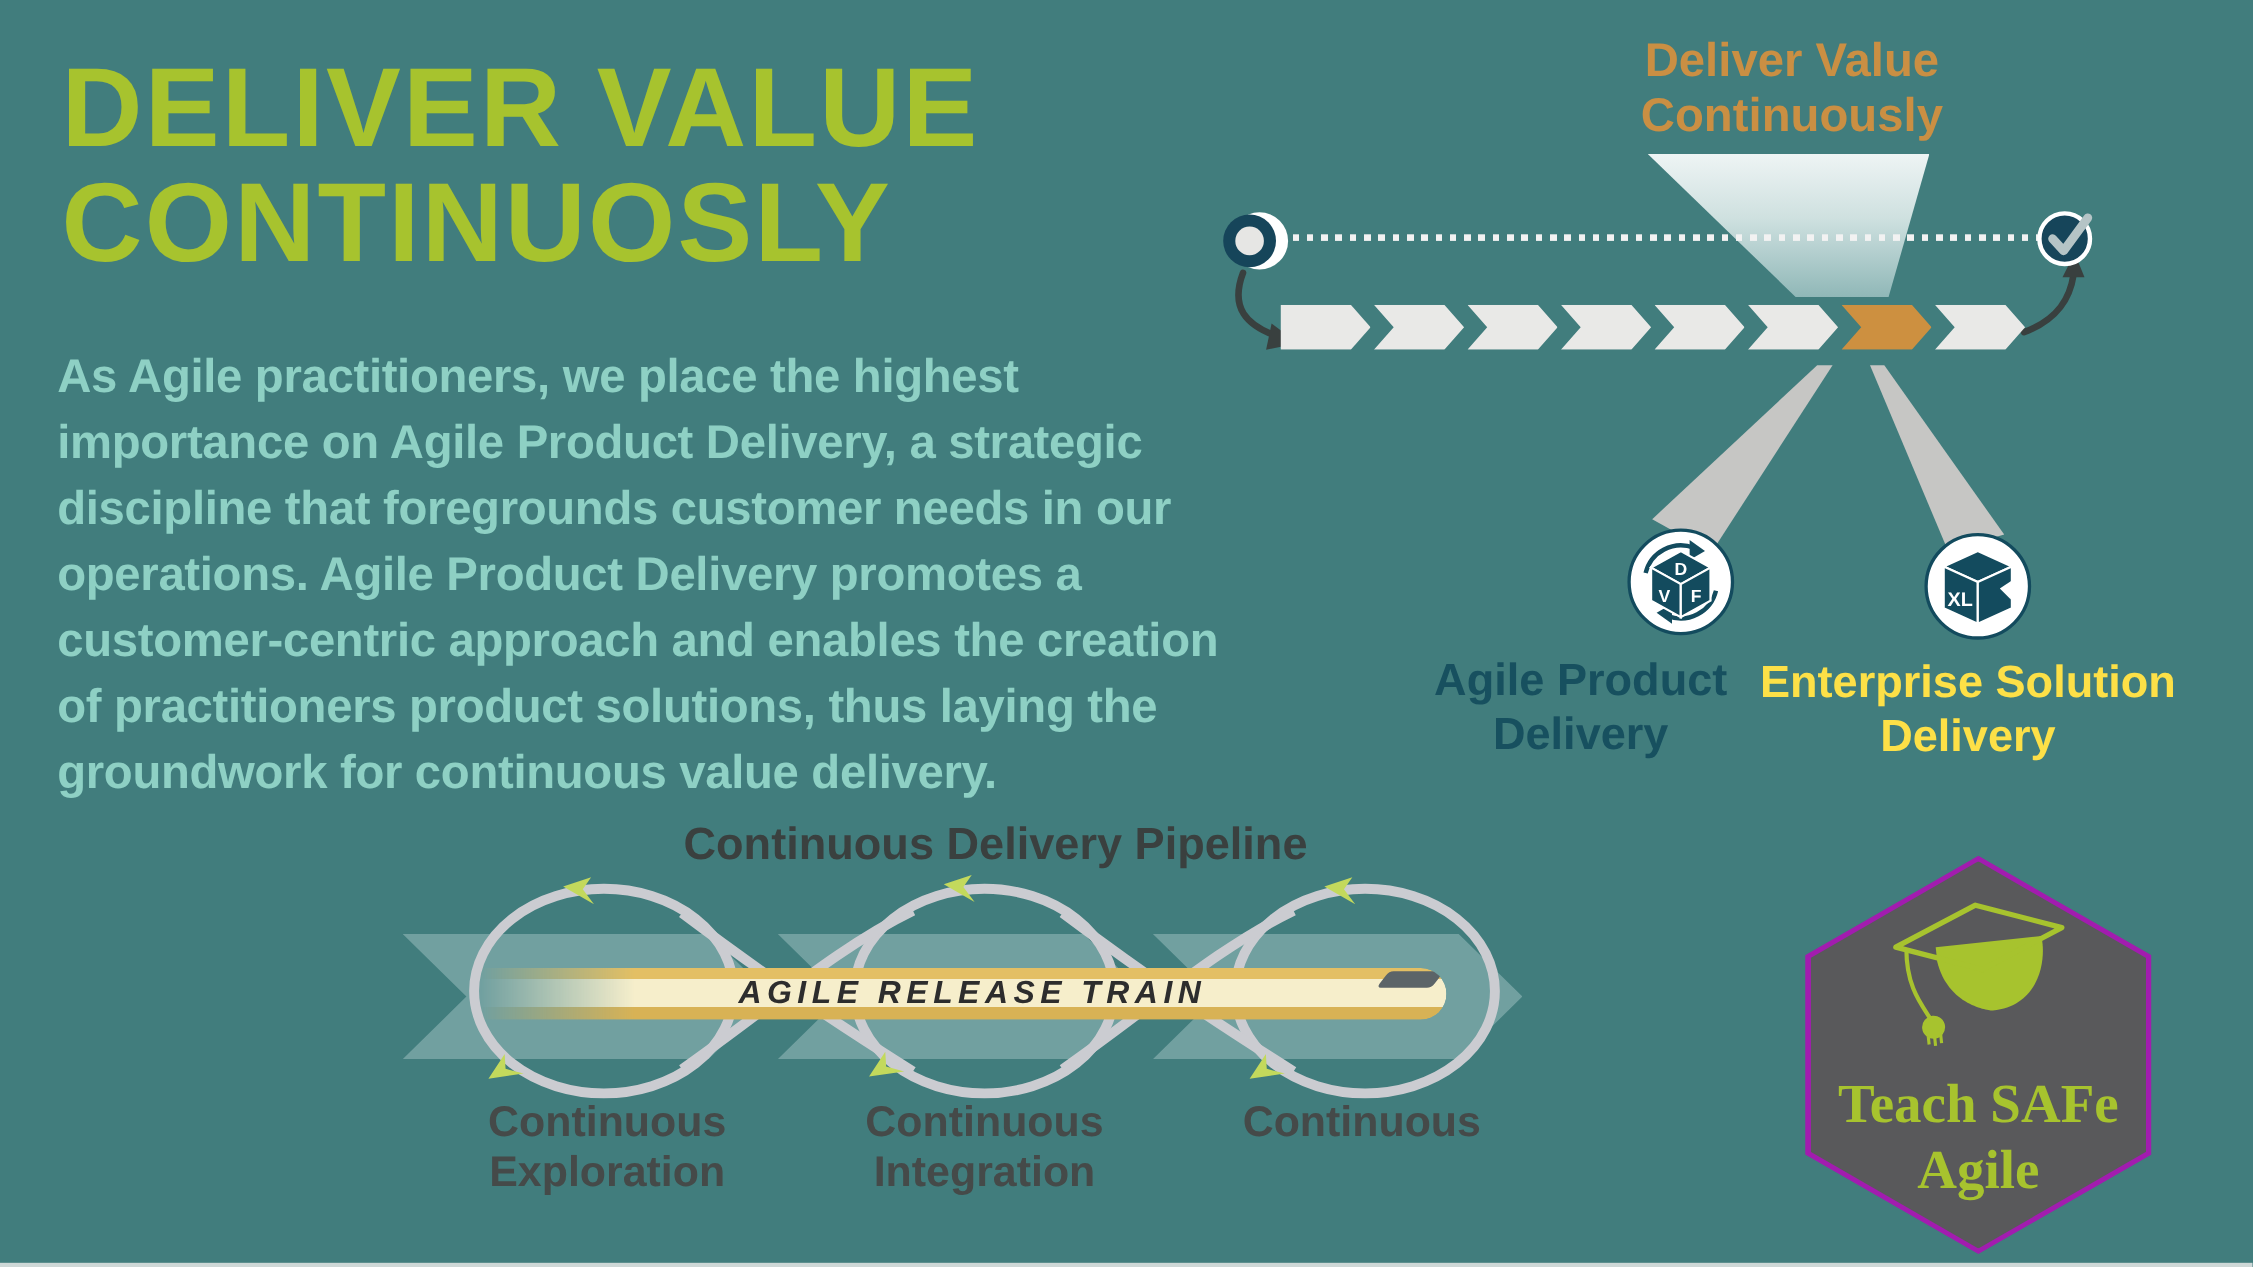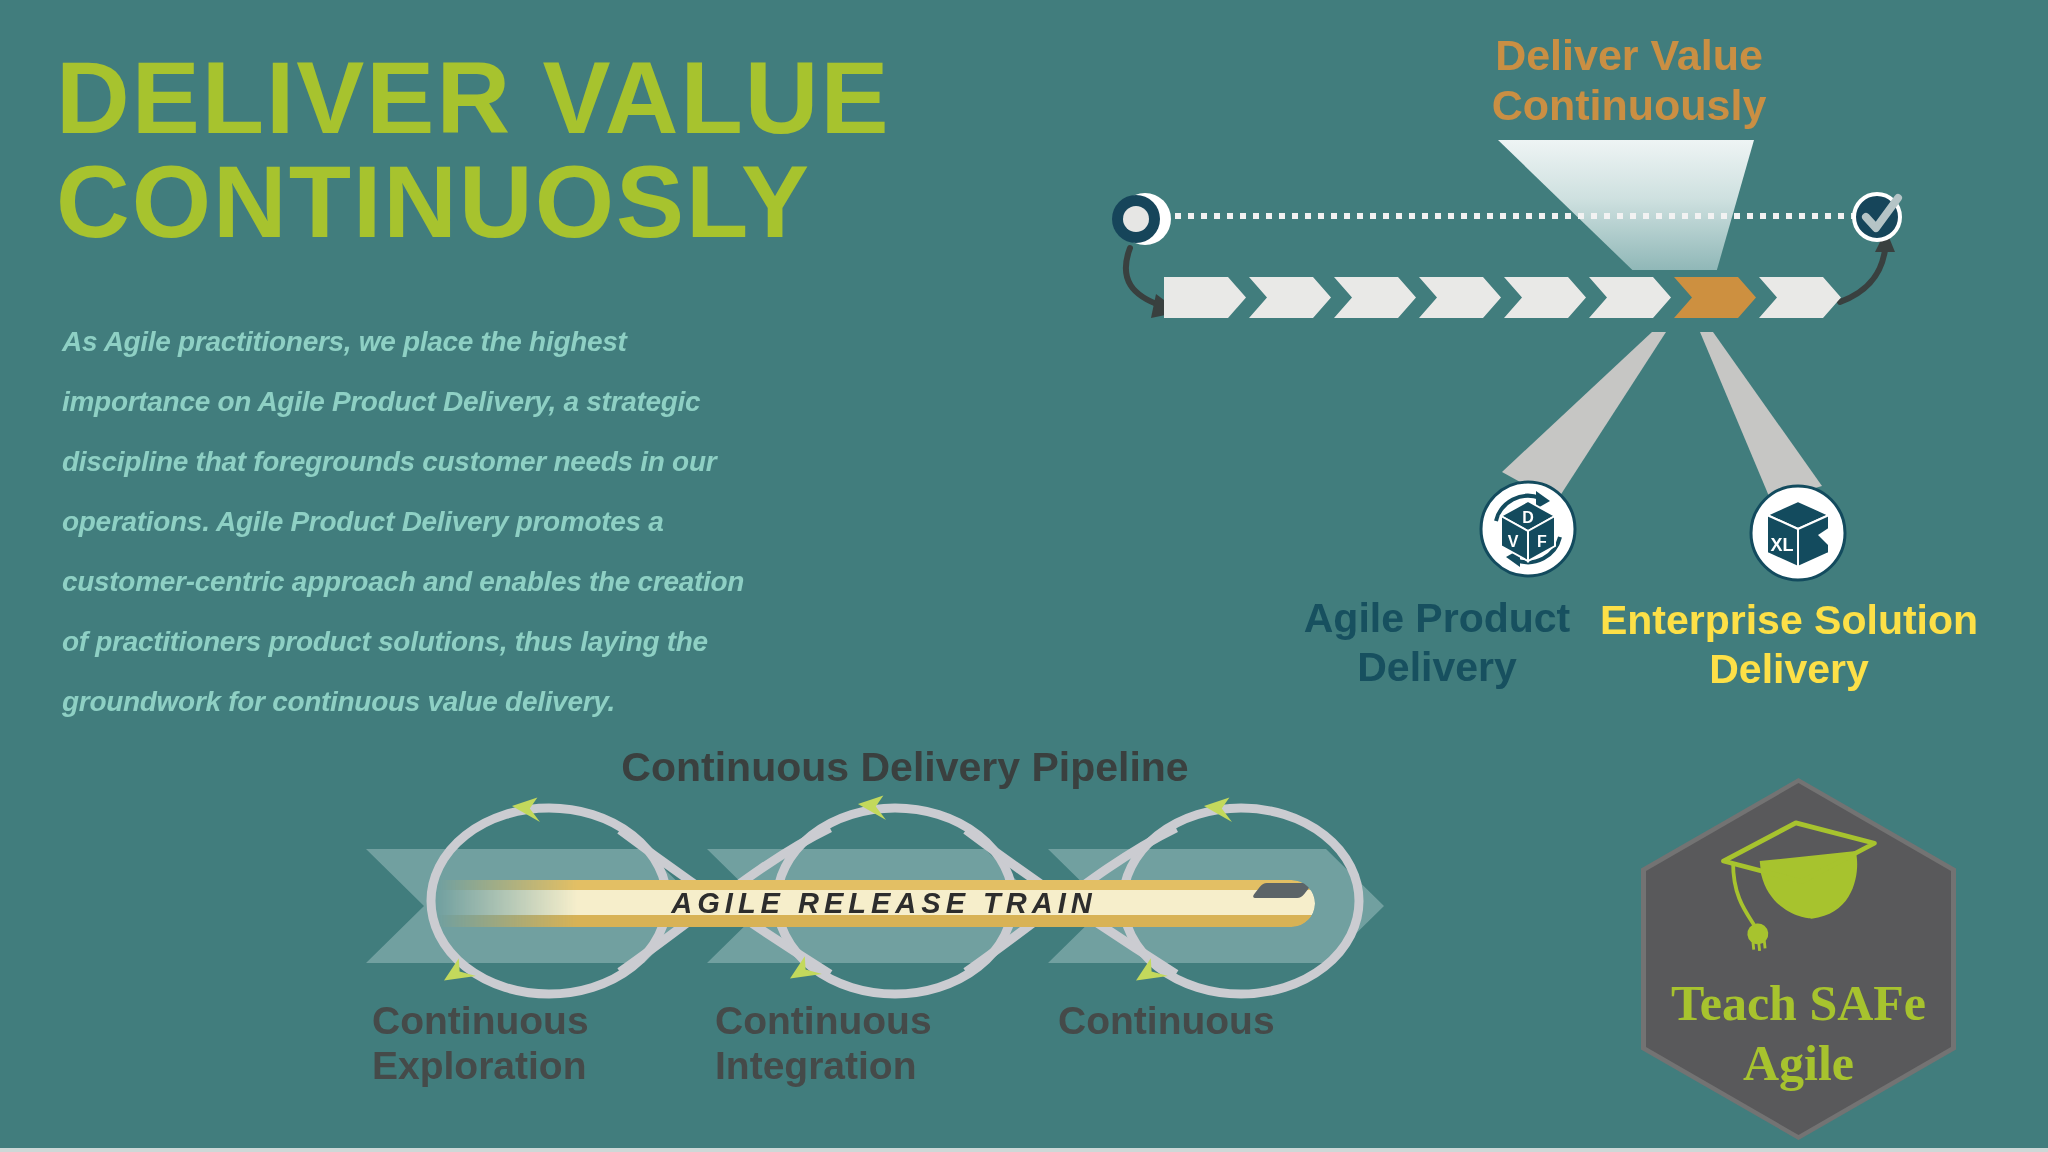--- a/index.html
+++ b/index.html
@@ -3,22 +3,22 @@
 <meta charset="utf-8">
 <style>
   html,body{margin:0;padding:0;background:#417d7d;}
   .canvas{position:relative;width:2048px;height:1152px;overflow:hidden;
           background:#417d7d;font-family:"Liberation Sans",sans-serif;}
   .abs{position:absolute;}
 
   
   .main-title{left:56px;top:46px;font-size:102px;line-height:104px;font-weight:800;
     color:#a7c32e;letter-spacing:2px;white-space:nowrap;}
-  .intro{left:62px;top:312px;font-size:28px;line-height:60px;font-weight:700;
-    color:#8ed0c4;letter-spacing:-0.3px;font-style:italic;}
+  .intro{left:52px;top:312px;font-size:43px;line-height:60px;font-weight:700;
+    color:#8ed0c4;letter-spacing:-0.3px;}
   .intro div{white-space:nowrap;}
 
   
   .vs-label{left:1449px;top:30px;width:360px;text-align:center;font-size:43px;
     line-height:50px;font-weight:700;color:#ca8f43;}
   .funnel{left:1498px;top:140px;width:256px;height:130px;opacity:.93;
     background:linear-gradient(180deg,#fbfdfd 0%,#d9e8e7 45%,#96bcbc 100%);
     clip-path:polygon(0 0,100% 0,85.5% 100%,52.5% 100%);}
   .dotline{left:1162px;top:213px;width:694px;height:6px;
     background:repeating-linear-gradient(90deg,#f2f2f2 0 6px,transparent 6px 13px);}
@@ -41,25 +41,25 @@
     clip-path:polygon(0 0,calc(100% - 58px) 0,100% 50%,calc(100% - 58px) 100%,0 100%,58px 50%);}
   .train{left:437px;top:880px;width:878px;height:47px;border-radius:0 26px 26px 0;
     background:linear-gradient(180deg,#e3bf64 0 10px,#f6eecb 10px 35px,#d8b255 35px 47px);
     -webkit-mask-image:linear-gradient(90deg,transparent 0,#000 140px);
     mask-image:linear-gradient(90deg,transparent 0,#000 140px);}
   .train-window{position:absolute;right:8px;top:3px;width:50px;height:15px;
     background:#5c6468;transform:skewX(-38deg);border-radius:4px;}
   .train-label{left:437px;top:880px;width:878px;height:47px;line-height:47px;
     text-align:center;font-size:29px;font-weight:700;font-style:italic;
     letter-spacing:5px;color:#2d2d2d;padding-left:16px;box-sizing:border-box;}
-  .stage{top:998px;width:360px;text-align:left;font-size:39px;line-height:45px;
+  .stage{top:998px;width:360px;text-align:center;font-size:39px;line-height:45px;
     font-weight:700;color:#454a49;}
 
   
-  .hex-outer{left:1641px;top:778px;width:315px;height:362px;background:#737373;
+  .hex-outer{left:1641px;top:778px;width:315px;height:362px;background:#a21caf;
     clip-path:polygon(50% 0,100% 25%,100% 75%,50% 100%,0 75%,0 25%);}
   .hex-inner{position:absolute;left:5px;top:5px;width:305px;height:352px;background:#59595b;
     clip-path:polygon(50% 0,100% 25%,100% 75%,50% 100%,0 75%,0 25%);}
   .badge-text{position:absolute;left:0;top:190px;width:100%;text-align:center;
     font-family:"Liberation Serif",serif;font-weight:700;font-size:50px;
     line-height:60px;color:#a7c32e;}
   .bottom-strip{left:0;bottom:0;width:100%;height:4px;background:#e8e8e6;opacity:.85;}
 </style>
 </head>
 <body>

